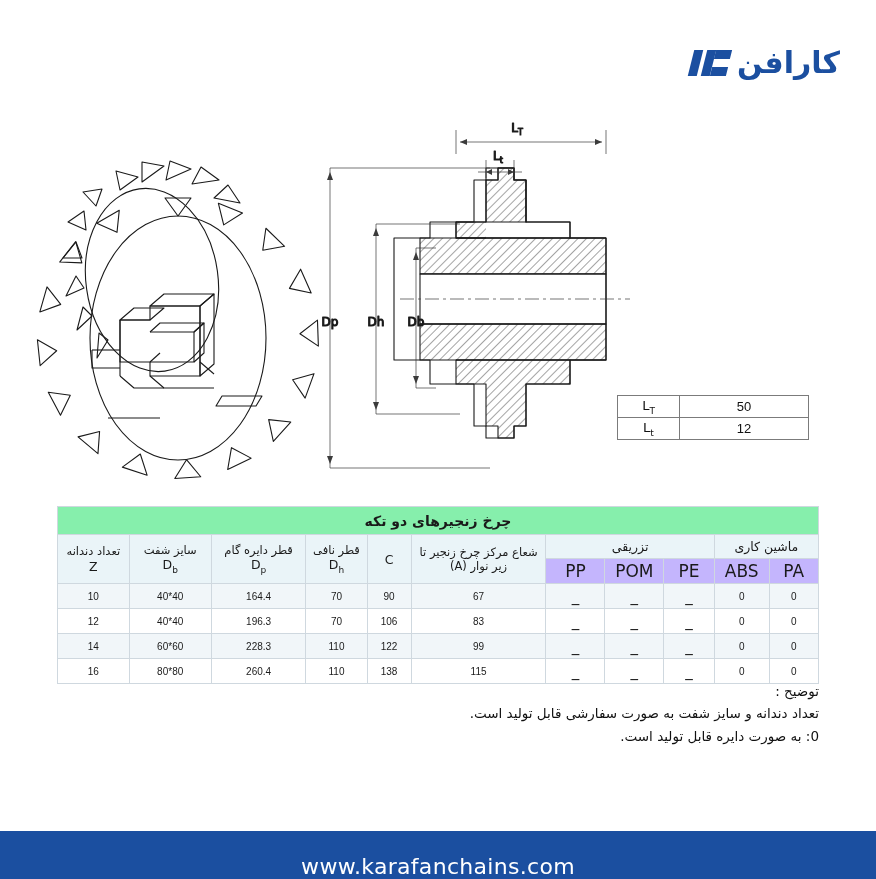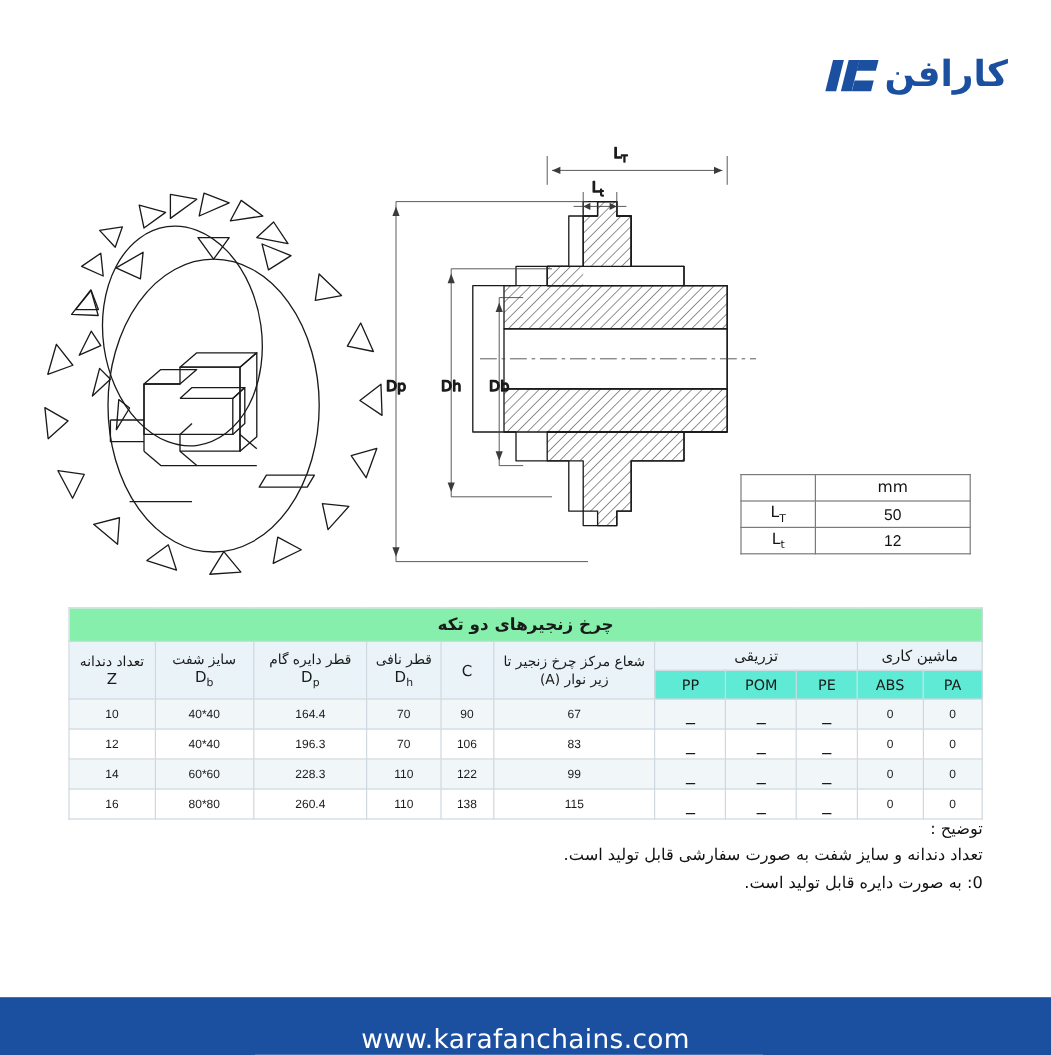--- a/index.html
+++ b/index.html
@@ -56,21 +56,21 @@
     padding:2px 3px;
     font-weight:normal;
   }
   .title-row th {
     background:#86efac;
     font-size:14px; font-weight:bold; color:#1a1a1a;
     height:28px;
     border-color:#cfd8df;
   }
   .grp-row th { background:#eaf4f8; height:24px; font-size:12.5px; }
-  .sub-row th { background:#5eead4; height:24px; font-size:12px; }
+  .sub-row th { background:#c4b5fd; height:24px; font-size:17px; }
   .main-table tbody tr.alt td { background:#f1f6f9; }
   .main-table tbody tr td { height:25px; font-size:10px; }
   .main-table tbody tr td.dash { font-size:15px; }
   .num { font-family:Liberation Sans, sans-serif; }
   .hcell sub { font-size:9px; }
   .small2 { font-size:11.5px; line-height:1.25; display:block; }
 
   
   .notes {
     position:absolute; right:57px; top:680px; width:760px;
@@ -225,24 +225,20 @@
         <text x="376" y="206" text-anchor="middle">Dh</text>
         <text x="416" y="206" text-anchor="middle">Db</text>
       </g>
     </g>
   </svg>
 </div>
 
 <table class="mini-table">
   <tbody>
     <tr>
-      <td class="lab"></td>
-      <td>mm</td>
-    </tr>
-    <tr>
       <td class="lab">L<sub>T</sub></td>
       <td class="num">50</td>
     </tr>
     <tr>
       <td class="lab">L<sub>t</sub></td>
       <td class="num">12</td>
     </tr>
   </tbody>
 </table>
 

